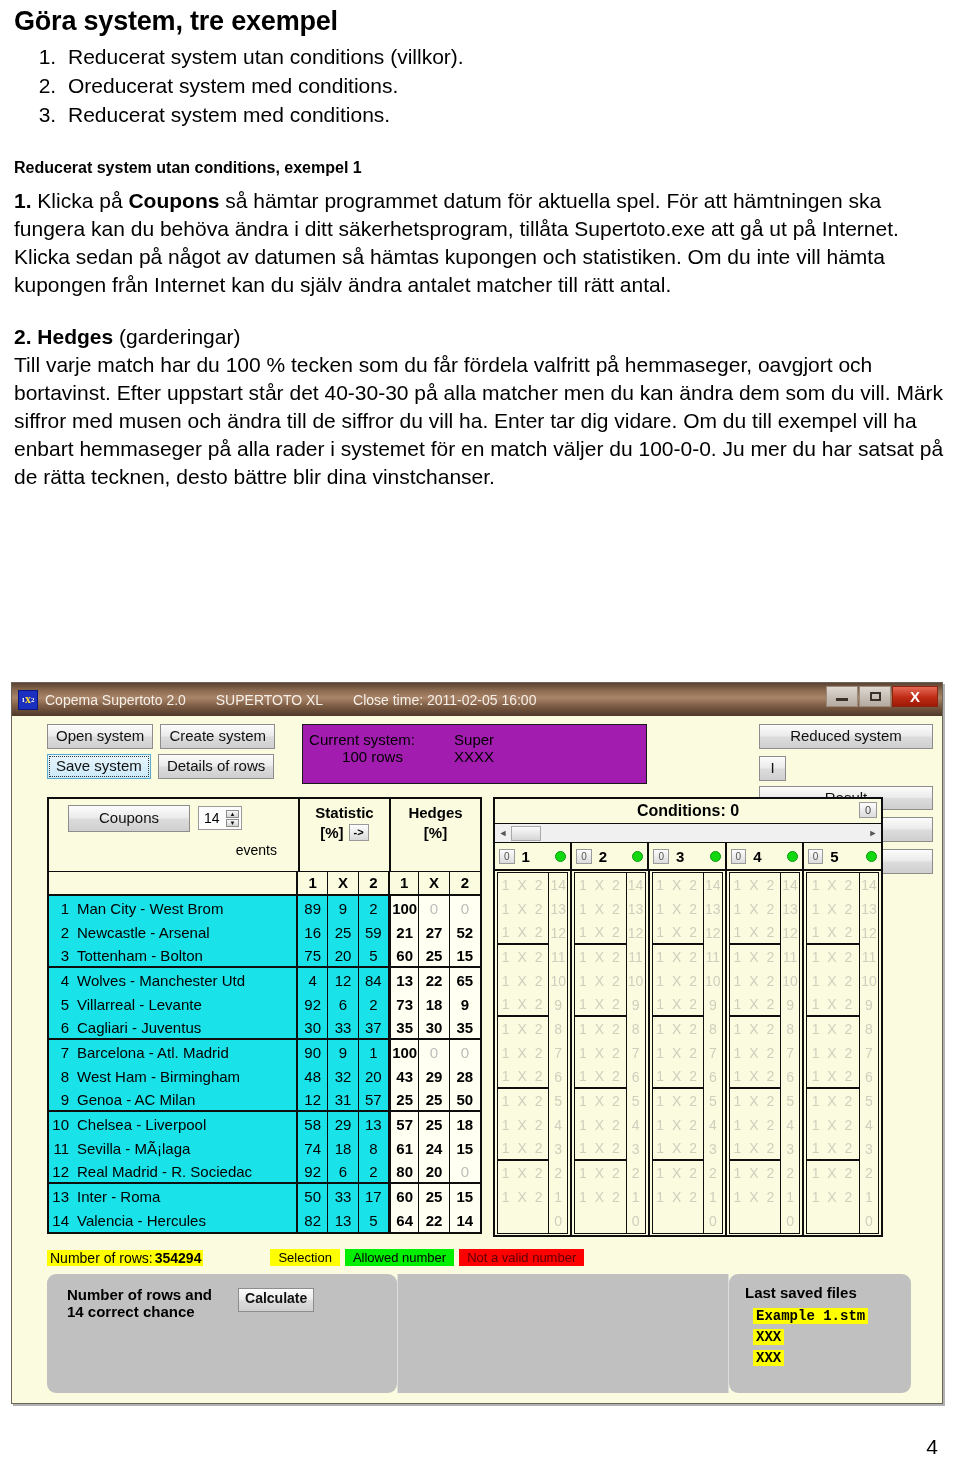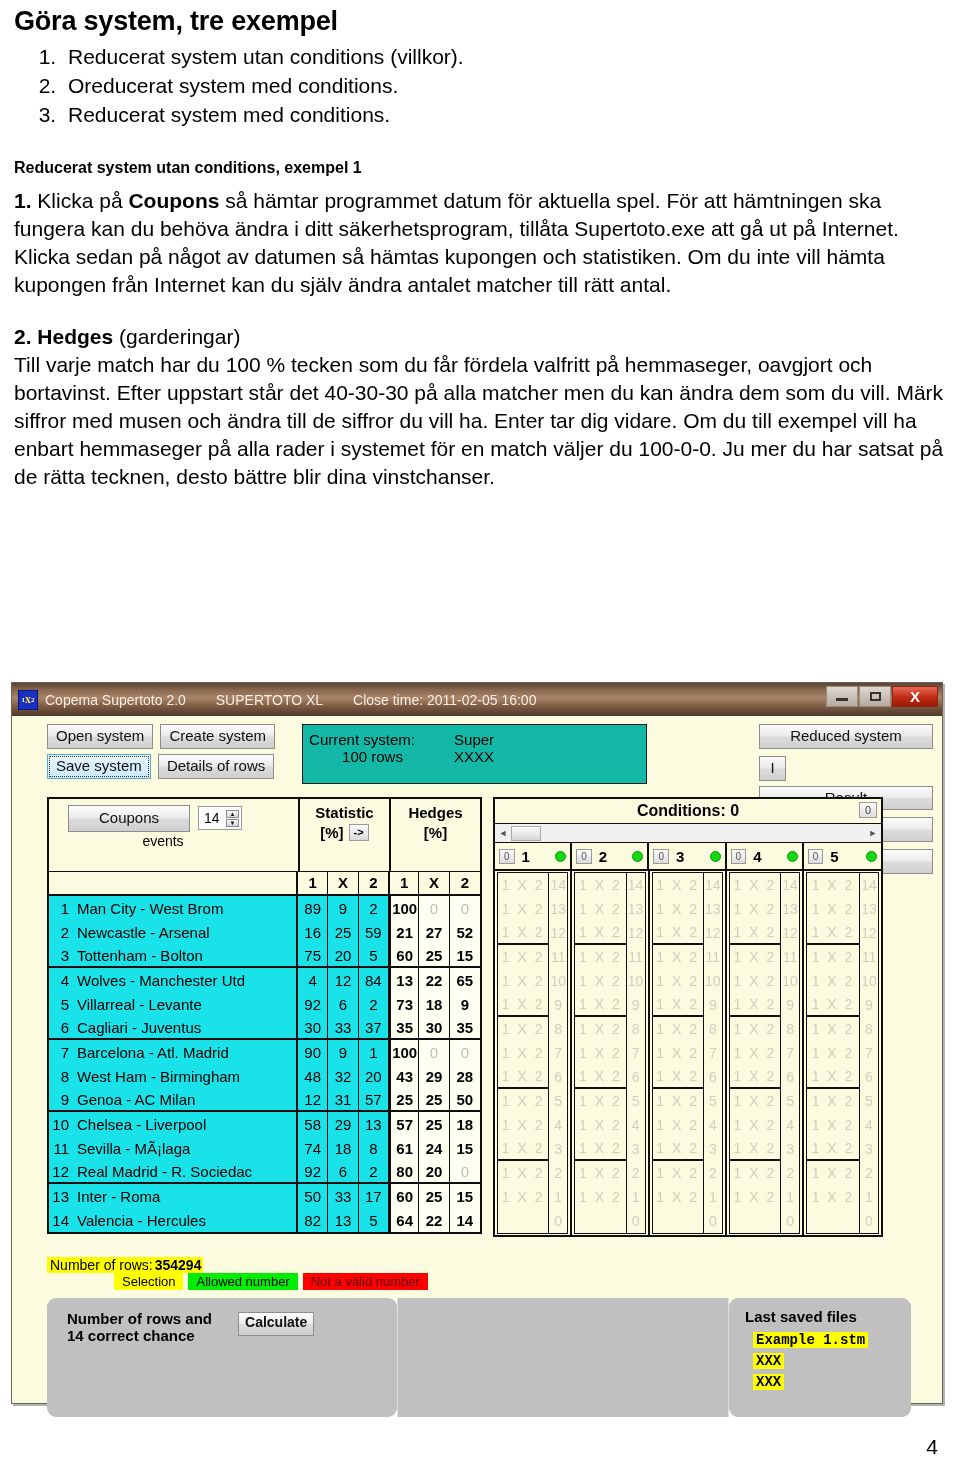--- a/index.html
+++ b/index.html
@@ -91,21 +91,21 @@
   .btn {
     border:1px solid #8d8d8d;
     background: linear-gradient(180deg,#fcfcfc 0%,#eaeaea 48%,#dcdcdc 52%,#cfcfcf 100%);
     font-size: 15px; color:#111; padding: 3px 8px 4px 8px;
     line-height: 1.05; white-space: nowrap; text-align:center;
     font-family:"Liberation Sans", sans-serif;
   }
   .btn.focused { outline:1px dotted #333; outline-offset:-3px; background: linear-gradient(180deg,#e8f6fd,#cbe9f8); border-color:#5aa9cf; }
   .sysbox {
     margin-left: 27px;
-    border:1px solid #1a1a1a; background:#14b8a6;
+    border:1px solid #1a1a1a; background:#a21caf;
     width: 345px; height: 60px;
     font-size: 15px; padding: 6px 16px 0 6px;
   }
   .sysline { display:flex; }
   .sysline .lbl { width: 145px; }
   .sysline.second .lbl { padding-left: 33px; }
   .tb-right { margin-left: auto; display:flex; flex-direction:column; gap:5px; }
   .tb-right .tb-row { justify-content:flex-end;flex-direction:column; }
   .btn.sq { width: 27px; padding-left:0; padding-right:0; }
   .btn.wide { width: 174px; }
@@ -122,21 +122,21 @@
     display:flex; align-items:center; justify-content:space-between;
     padding: 0 2px 0 5px; font-size:14px;
   }
   .spin-arrows { display:flex; flex-direction:column; gap:1px; }
   .sp-a {
     width:13px;height:8px;
     background: linear-gradient(180deg,#fafafa,#d3d3d3);
     border:1px solid #8d8d8d; display:flex;align-items:center;justify-content:center;
     font-size:6px; line-height:1; color:#111;
   }
-  .events-lbl { font-size:14px; text-align:center; padding-right: 21px; margin-top: 1px; }
+  .events-lbl { font-size:14px; text-align:right; padding-right: 21px; margin-top: 10px; }
 
   .stat-head, .hedge-head { width: 91px; text-align:center; border-left:2px solid #0e0e0e; }
   .stat-head .t, .hedge-head .t { font-size:15px; font-weight:bold; padding-top:5px; }
   .stat-head .pct, .hedge-head .pct { font-size:15px; font-weight:bold; padding-top:3px; display:flex;align-items:center;justify-content:center;gap:5px;}
   .arrowbtn {
     border:1px solid #9a9a9a; background: linear-gradient(180deg,#fdfdfd,#dadada);
     font-size:11px; padding: 0 4px; line-height:15px; height:17px;
   }
 
   .subhead { display:flex; border:2px solid #0e0e0e; border-top:1px solid #0e0e0e; border-bottom:none;}
@@ -212,21 +212,21 @@
   }
   .cc-sign.grpend { border-bottom:2px solid #0e0e0e; }
   .cc-sign:last-child { border-bottom:none; }
   .cc-nums { width:19px; border:1px solid #0e0e0e; border-left:none; }
   .cc-num {
     height:24px; font-size:14px; color:#cfcfbe; display:flex;
     align-items:center; justify-content:center;
   }
 
   
-  .statusline { display:flex; align-items:flex-start; margin-top: 20px; padding-left: 26px; font-size:14px;flex-direction:column; }
+  .statusline { display:flex; align-items:flex-end; margin-top: 12px; padding-left: 26px; font-size:14px; }
   .nrows { }
   .nrows .hl { background:#ffff00; font-weight:bold; padding:0 2px;}
   .nrows .lbl { background:#ffff00; padding: 0 0 0 3px; }
   .legend { margin-left: 67px; display:flex; gap:5px; font-size:13px; }
   .lg { padding: 1px 8px; }
   .lg.sel { background:#ffff00; }
   .lg.allowed { background:#00ee00; }
   .lg.invalid { background:#ff0000; color:#5a0000; }
 
   

